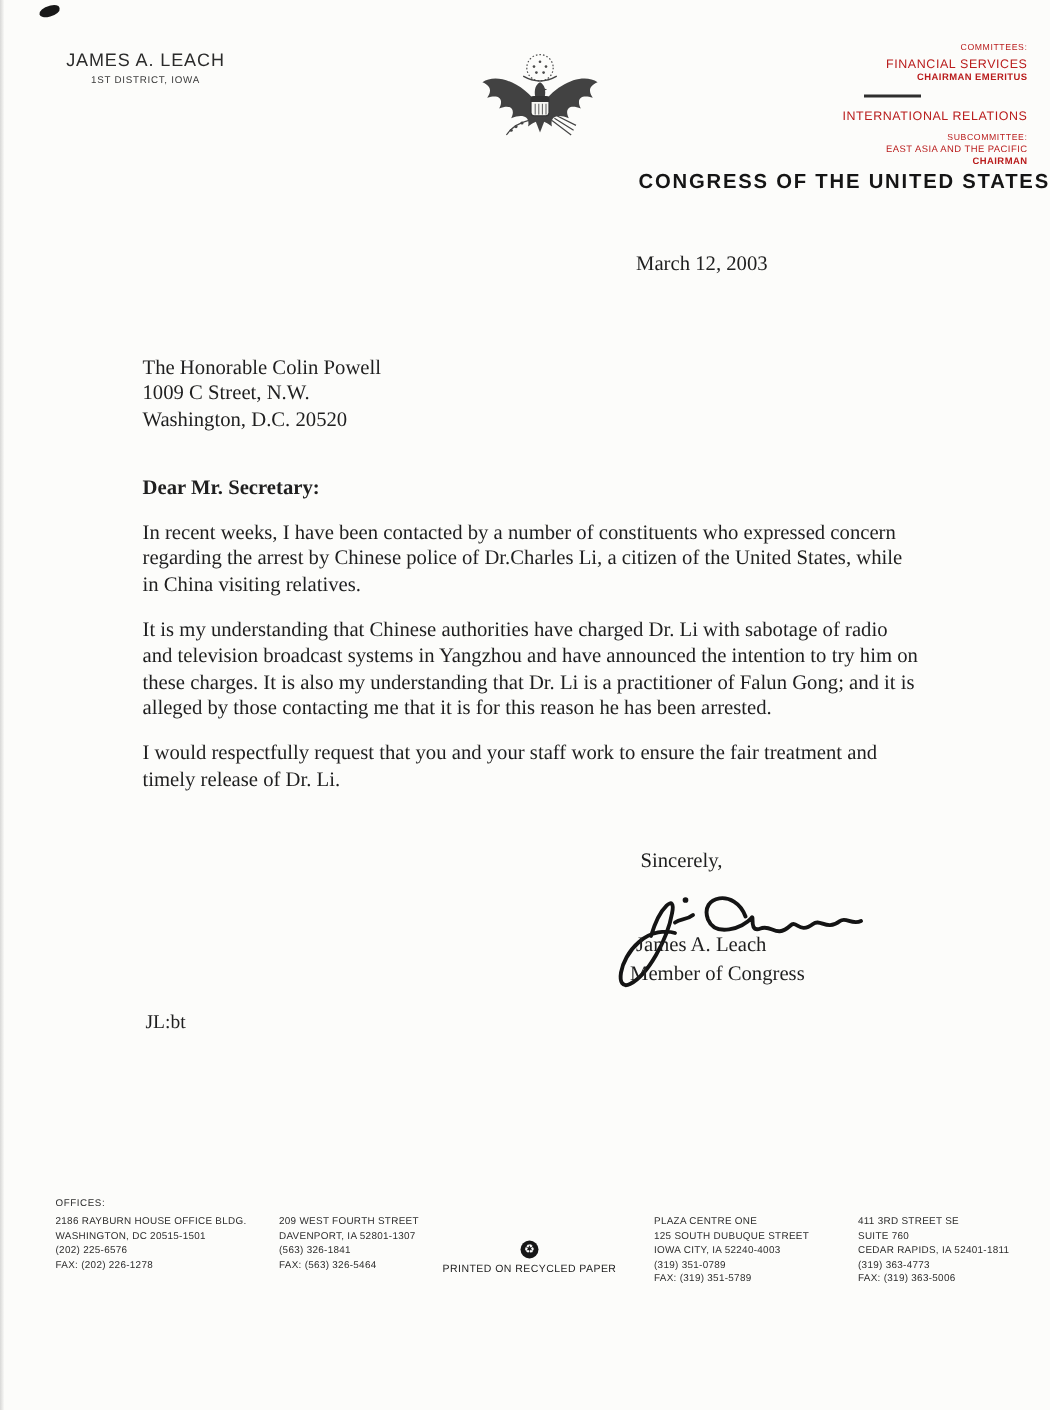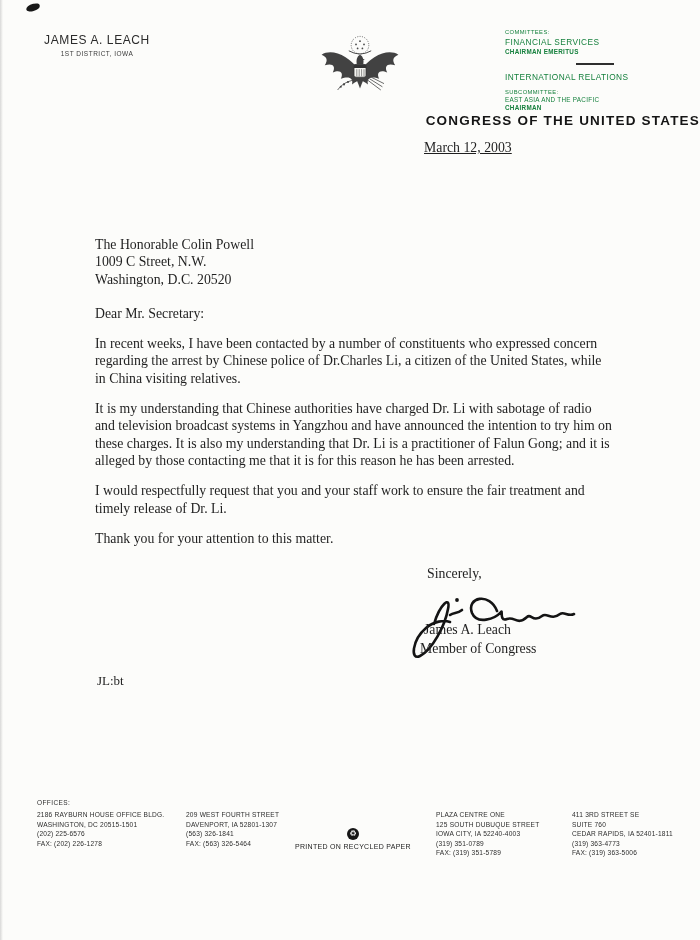--- a/index.html
+++ b/index.html
@@ -15,33 +15,33 @@
   .member-block{position:absolute;left:27px;top:33px;width:140px;text-align:center;color:#2b2b2b;}
   .member-name{font-size:12px;letter-spacing:.6px;}
   .member-district{font-size:6.5px;letter-spacing:.5px;margin-top:3px;color:#3a3a3a;}
 
   .seal-wrap{position:absolute;left:308px;top:33px;width:104px;height:74px;
         display:flex;align-items:center;justify-content:center;}
 
   .org-title{position:absolute;left:0;top:113px;width:700px;text-align:right;
         font-weight:bold;font-size:13.5px;letter-spacing:1.2px;color:#151515;}
 
-  .committees{position:absolute;left:505px;top:29px;width:180px;text-align:left;color:#15803d;}
+  .committees{position:absolute;left:505px;top:29px;width:180px;text-align:right;color:#b91c1c;}
   .c-label{font-size:5.8px;letter-spacing:.4px;}
   .c-main{font-size:8.3px;letter-spacing:.4px;margin-top:2px;}
   .c-role{font-size:6.3px;font-weight:bold;letter-spacing:.3px;margin-top:1px;}
   .c-divider{width:38px;border:none;border-top:2px solid #2e2e2e;margin:8px auto 7px auto;}
   .c-sub-label{font-size:5.8px;letter-spacing:.4px;margin-top:7px;}
   .c-sub{font-size:6.3px;letter-spacing:.3px;margin-top:1px;}
 
-  .date-line{position:absolute;left:424px;top:140px;font-size:13.8px;text-decoration:underline;}
+  .date-line{position:absolute;left:424px;top:168px;font-size:13.8px;}
 
   .letter-flow{position:absolute;left:95px;top:236px;width:518px;font-size:13.8px;line-height:17.3px;}
   .letter-flow p{margin:13px 0 0 0;}
-  .salutation{margin-top:17px;}
+  .salutation{margin-top:28px;font-weight:bold;}
 
   .closing{position:absolute;left:427px;top:566px;font-size:13.8px;}
   .signature-svg{position:absolute;left:404px;top:584px;width:178px;height:82px;}
   .sig-name{position:absolute;left:424px;top:622px;font-size:13.8px;}
   .sig-title{position:absolute;left:420px;top:641px;font-size:13.8px;}
   .ref-initials{position:absolute;left:97px;top:673px;font-size:13px;}
 
   .footer{font-family:"Liberation Sans",sans-serif;color:#2d2d2d;}
   .offices-label{position:absolute;left:37px;top:799px;font-size:6.5px;letter-spacing:.4px;}
   .office-col{position:absolute;top:810px;font-size:6.6px;line-height:9.6px;letter-spacing:.2px;}
@@ -110,21 +110,20 @@
   <div class="date-line">March 12, 2003</div>
 
   <div class="letter-flow">
     <div>The Honorable Colin Powell</div>
     <div>1009 C Street, N.W.</div>
     <div>Washington, D.C.  20520</div>
     <div class="salutation">Dear Mr. Secretary:</div>
     <p>In recent weeks, I have been contacted by a number of constituents who expressed concern regarding the arrest by Chinese police of Dr.Charles Li, a citizen of the United States, while in China visiting relatives.</p>
     <p>It is my understanding that Chinese authorities have charged Dr. Li with sabotage of radio and television broadcast systems in Yangzhou and have announced the intention to try him on these charges. It is also my understanding that Dr. Li is a practitioner of Falun Gong; and it is alleged by those contacting me that it is for this reason he has been arrested.</p>
     <p>I would respectfully request that you and your staff work to ensure the fair treatment and timely release of Dr. Li.</p>
-    <p>Thank you for your attention to this matter.</p>
   </div>
 
   <div class="closing">Sincerely,</div>
 
   <svg class="signature-svg" viewBox="0 0 178 82" aria-hidden="true">
     <g stroke="#141414" stroke-width="2.6" fill="none" stroke-linecap="round" stroke-linejoin="round">
       <path d="M30 40 C36 20 47 11 44 25 C41 42 28 66 16 72 C6 77 8 56 22 44 C30 37 40 36 46 38"></path>
       <path d="M46 31 C50 28 53 30 58 26"></path>
       <path d="M93 27 C86 8 62 13 68 29 C73 41 91 35 97 28 C99 25 95 38 103 35 C111 32 113 42 123 33 C127 29 129 39 138 32 C143 28 147 37 156 30 C160 27 164 33 170 30"></path>
     </g>

